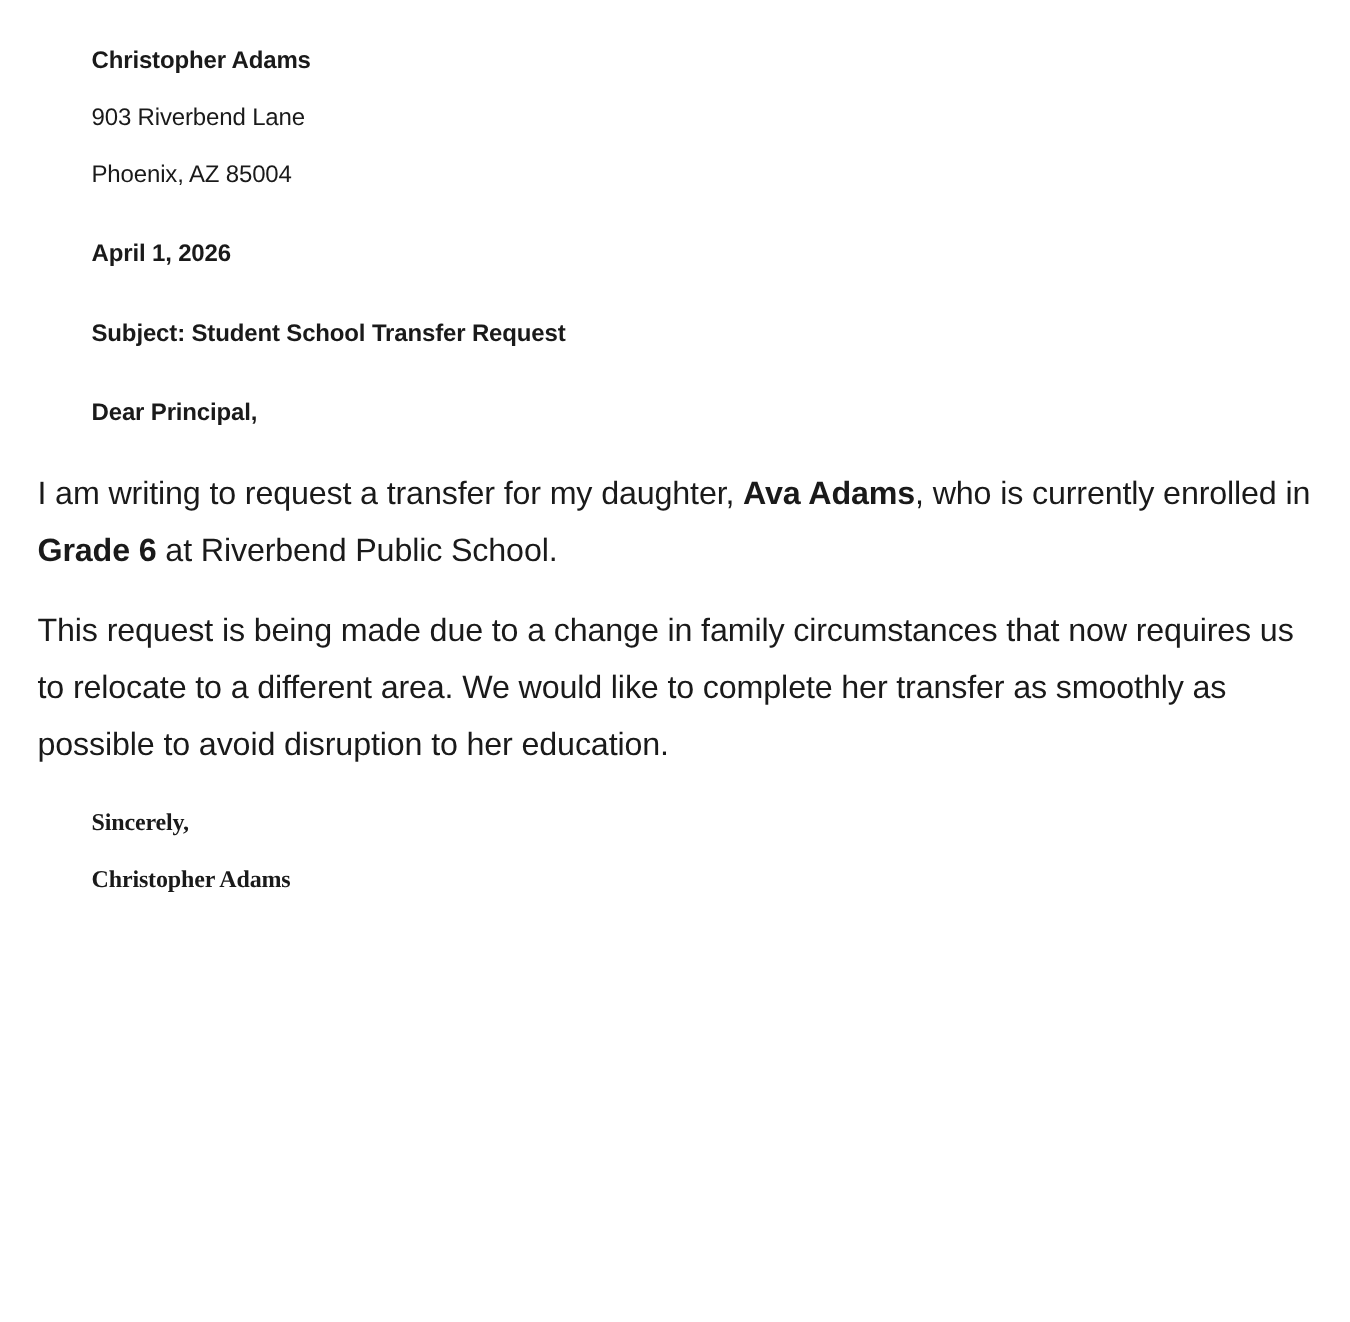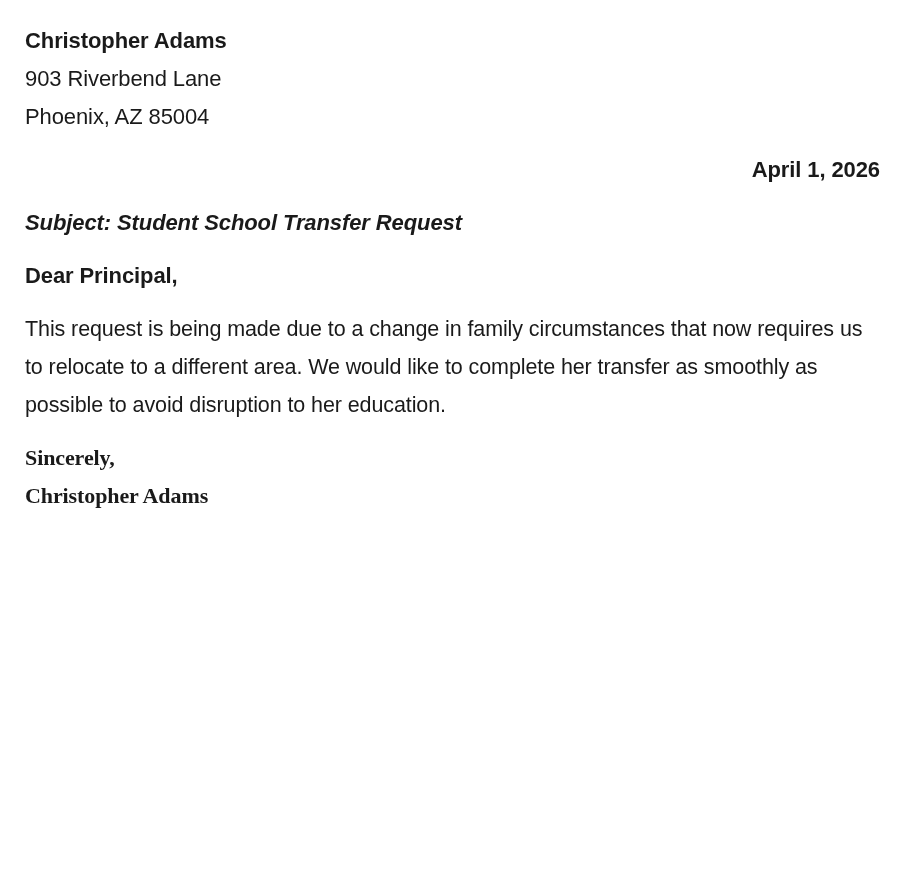--- a/index.html
+++ b/index.html
@@ -23,43 +23,44 @@
     padding: 22px 20px 0 25px;
     background: #ffffff;
   }
   .block {
     margin: 0 0 14px 0;
   }
   .block:last-child {
     margin-bottom: 0;
   }
   .line {
-    font-size: 22px;
+    font-size: 16px;
     line-height: 38px;
     letter-spacing: -0.1px;
     white-space: pre-wrap;
+    margin-left: 36px;
   }
   .line.bold,
   .bold {
     font-weight: bold;
   }
   .para {
     font-size: 21.5px;
     line-height: 38px;
     letter-spacing: -0.1px;
     max-width: 860px;
     text-align: left;
   }
   .para b {
     font-weight: bold;
   }
   .sender-block { margin-bottom: 15px; }
-  .date-block { margin-bottom: 15px; text-align: right; }
+  .date-block { margin-bottom: 15px; }
   .recipient-block { margin-bottom: 15px; }
-  .subject-block { margin-bottom: 15px; font-style: italic; }
+  .subject-block { margin-bottom: 15px; }
   .salutation-block { margin-bottom: 15px; }
   .body-para { margin: 0 0 15px 0; }
   .closing-block { margin-top: 0; font-family: Liberation Serif, serif; }
 </style>
 </head>
 <body>
 
 <div class="letter">
 
   <div class="block sender-block">
@@ -74,20 +75,21 @@
 
 
   <div class="block subject-block">
     <div class="line bold">Subject: Student School Transfer Request</div>
   </div>
 
   <div class="block salutation-block">
     <div class="line bold">Dear Principal,</div>
   </div>
 
+  <p class="para body-para"><span>I am writing to request a transfer for my daughter, </span><b>Ava Adams</b><span>, who is currently enrolled in </span><b>Grade 6</b><span> at Riverbend Public School.</span></p>
 
   <p class="para body-para">This request is being made due to a change in family circumstances that now requires us to relocate to a different area. We would like to complete her transfer as smoothly as possible to avoid disruption to her education.</p>
 
 
   <div class="block closing-block">
     <div class="line bold">Sincerely,</div>
     <div class="line bold">Christopher Adams</div>
   </div>
 
 </div>

